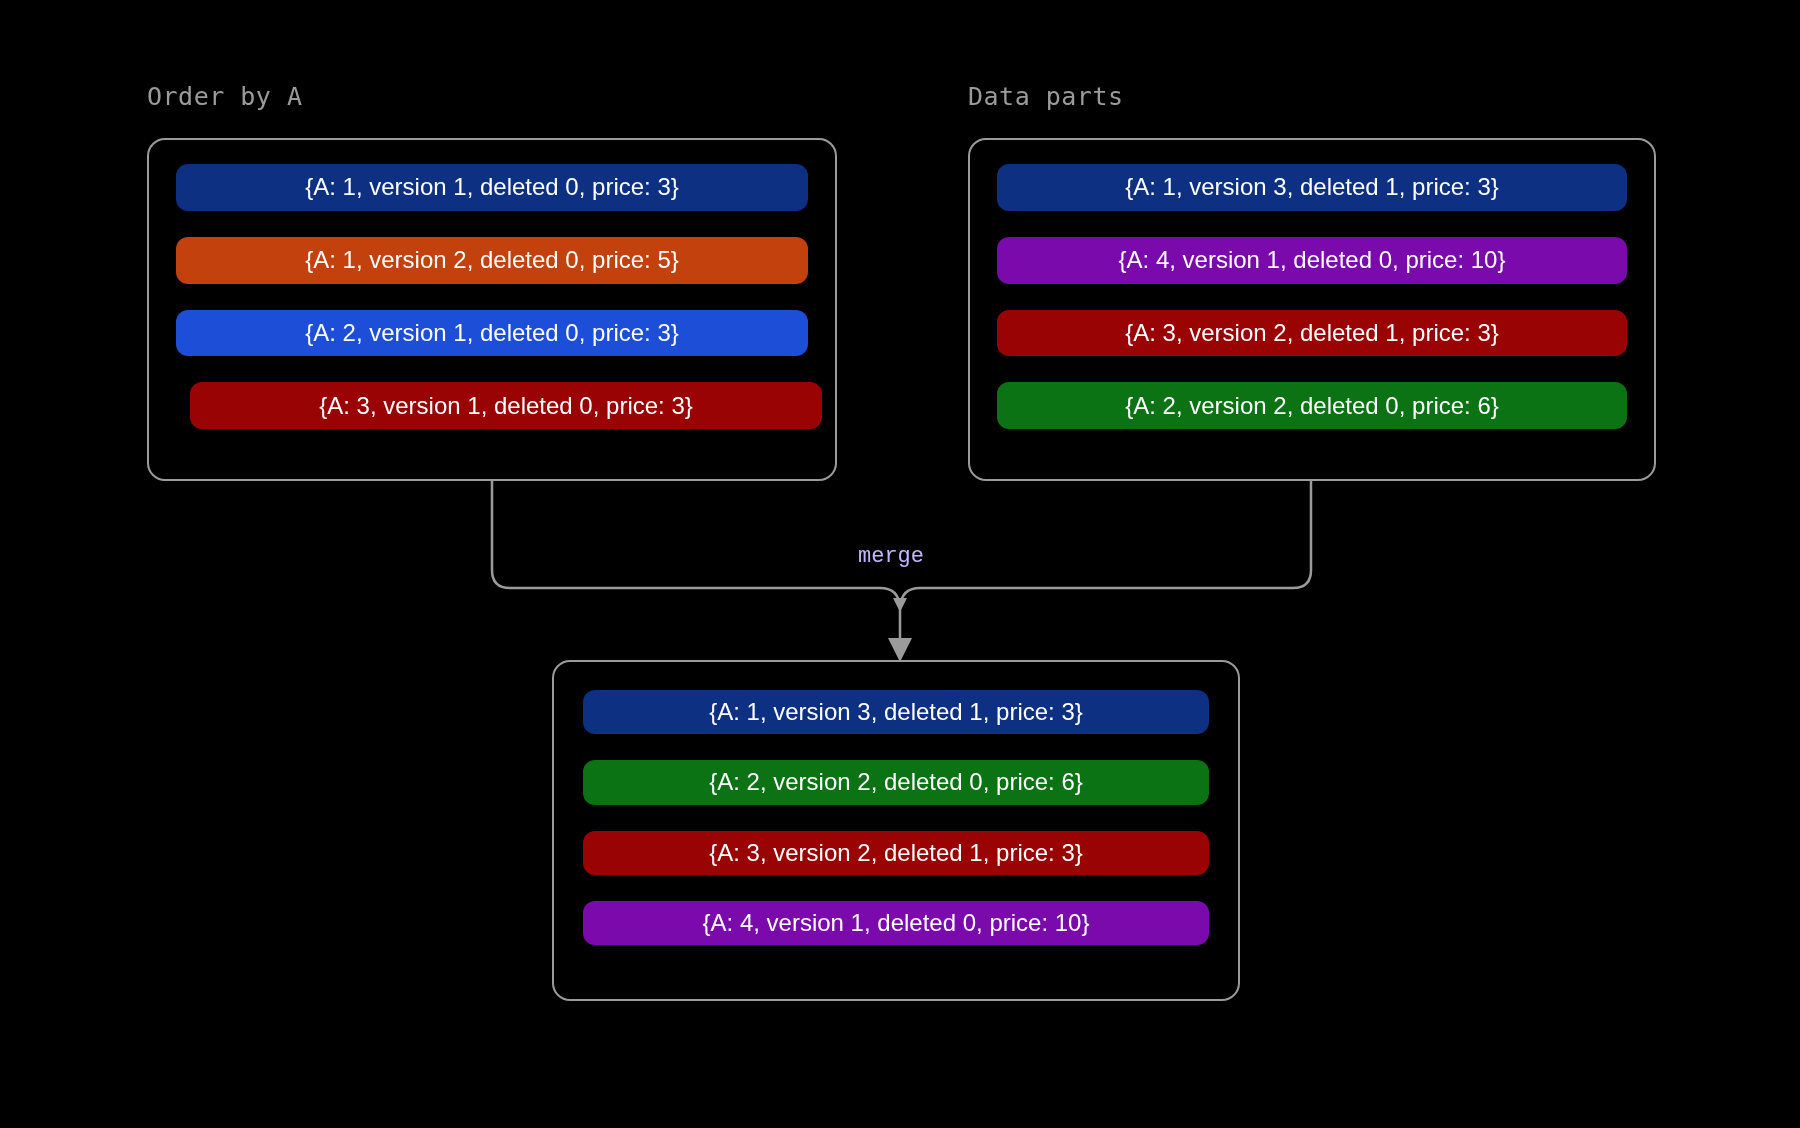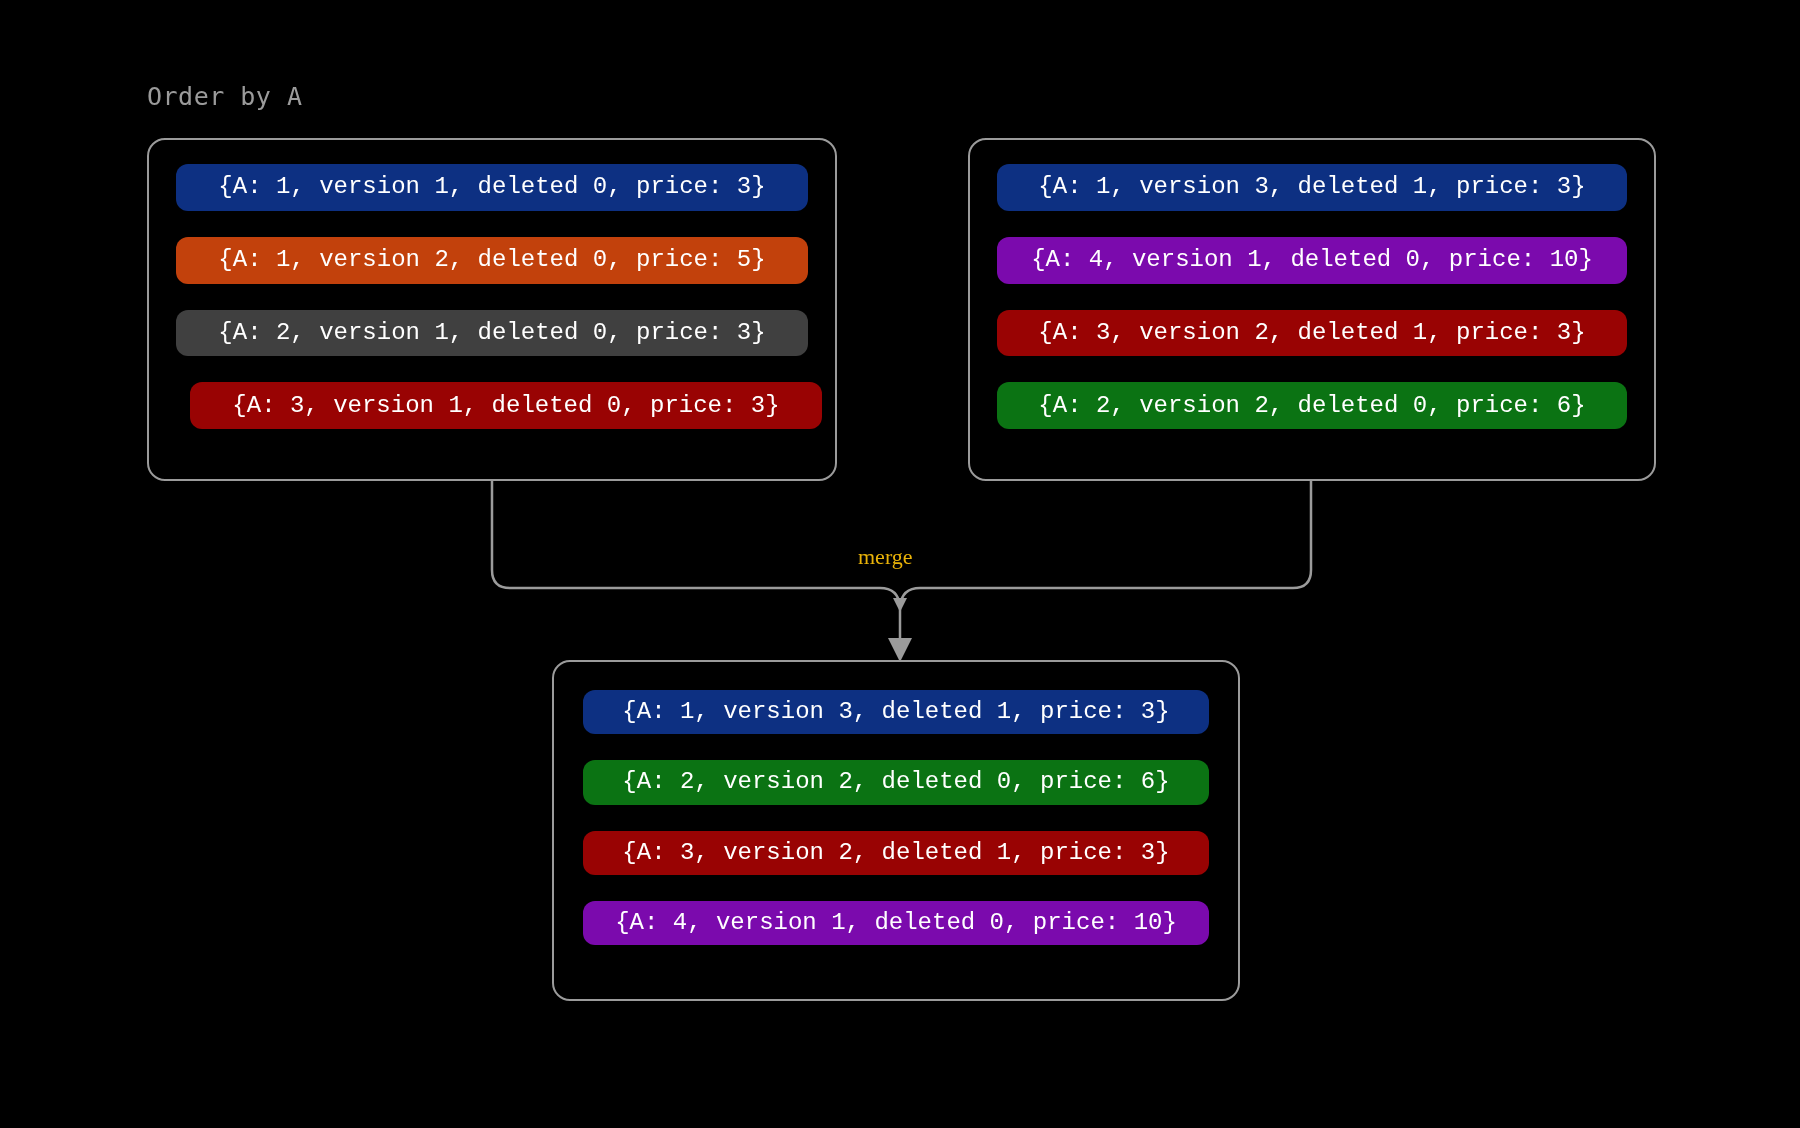--- a/index.html
+++ b/index.html
@@ -65,42 +65,42 @@
     box-sizing: border-box;
     border-radius: 12px;
     color: #ffffff;
     font-size: 24px;
     line-height: 1;
     display: flex;
     align-items: center;
     justify-content: center;
     white-space: nowrap;
     letter-spacing: 0px;
-    font-family: Liberation Mono, monospace;
+    font-family: Liberation Sans, sans-serif;
   }
 
   
   #panel-order   .rowlist { padding: 24px 14px; }
   #panel-order   .record  { width: 632px; height: 48px; margin-bottom: 26px; }
 
   #panel-parts   .rowlist { padding: 24px 14px; }
   #panel-parts   .record  { width: 630px; height: 48px; margin-bottom: 26px; }
 
   #panel-merged  .rowlist { padding: 28px 14px; }
   #panel-merged  .record  { width: 626px; height: 48px; margin-bottom: 26px; }
 
   .record:last-child { margin-bottom: 0; }
 
   
   #merge-label {
     position: absolute;
-    color: #eab308;
+    color: #c4b5fd;
     font-size: 22px;
     white-space: nowrap;
-    font-family: Liberation Serif, serif;
+    font-family: Liberation Mono, monospace;
   }
 </style>
 </head>
 <body>
 
 <div id="stage">
 
   <svg id="connectors" viewBox="0 0 1800 1128" width="1800" height="1128">
 
     <path d="M 492 481 L 492 570 Q 492 588 510 588 L 880 588 Q 898 588 900 606" fill="none" stroke="#9b9b9b" stroke-width="2.5" stroke-linecap="round"></path>
@@ -109,26 +109,27 @@
 
     <line x1="900" y1="600" x2="900" y2="652" stroke="#9b9b9b" stroke-width="2.5" stroke-linecap="round"></line>
 
     <polygon points="893,598 907,598 900,612" fill="#9b9b9b"></polygon>
 
     <polygon points="888,638 912,638 900,662" fill="#9b9b9b"></polygon>
   </svg>
 
   <div class="group-title" style="left:147px; top:82px; width:648px;">Order by A</div>
 
+  <div class="group-title" style="left:968px; top:82px; width:688px;">Data parts</div>
 
   <div class="panel" id="panel-order" style="left:147px; top:138px; width:690px; height:343px;">
     <div class="rowlist">
         <div class="record" style="background: rgb(13, 48, 130);">{A: 1, version 1, deleted 0, price: 3}</div>
         <div class="record" style="background: #c2410c;">{A: 1, version 2, deleted 0, price: 5}</div>
-        <div class="record" style="background: #404040;">{A: 2, version 1, deleted 0, price: 3}</div>
+        <div class="record" style="background: #1d4ed8;">{A: 2, version 1, deleted 0, price: 3}</div>
         <div class="record" style="background: rgb(153, 3, 3); margin-left: 28px;">{A: 3, version 1, deleted 0, price: 3}</div>
       </div>
   </div>
 
   <div class="panel" id="panel-parts" style="left:968px; top:138px; width:688px; height:343px;">
     <div class="rowlist">
         <div class="record" style="background: rgb(13, 48, 130);">{A: 1, version 3, deleted 1, price: 3}</div>
         <div class="record" style="background: rgb(123, 10, 173);">{A: 4, version 1, deleted 0, price: 10}</div>
         <div class="record" style="background: rgb(153, 3, 3);">{A: 3, version 2, deleted 1, price: 3}</div>
         <div class="record" style="background: rgb(11, 115, 19);">{A: 2, version 2, deleted 0, price: 6}</div>

